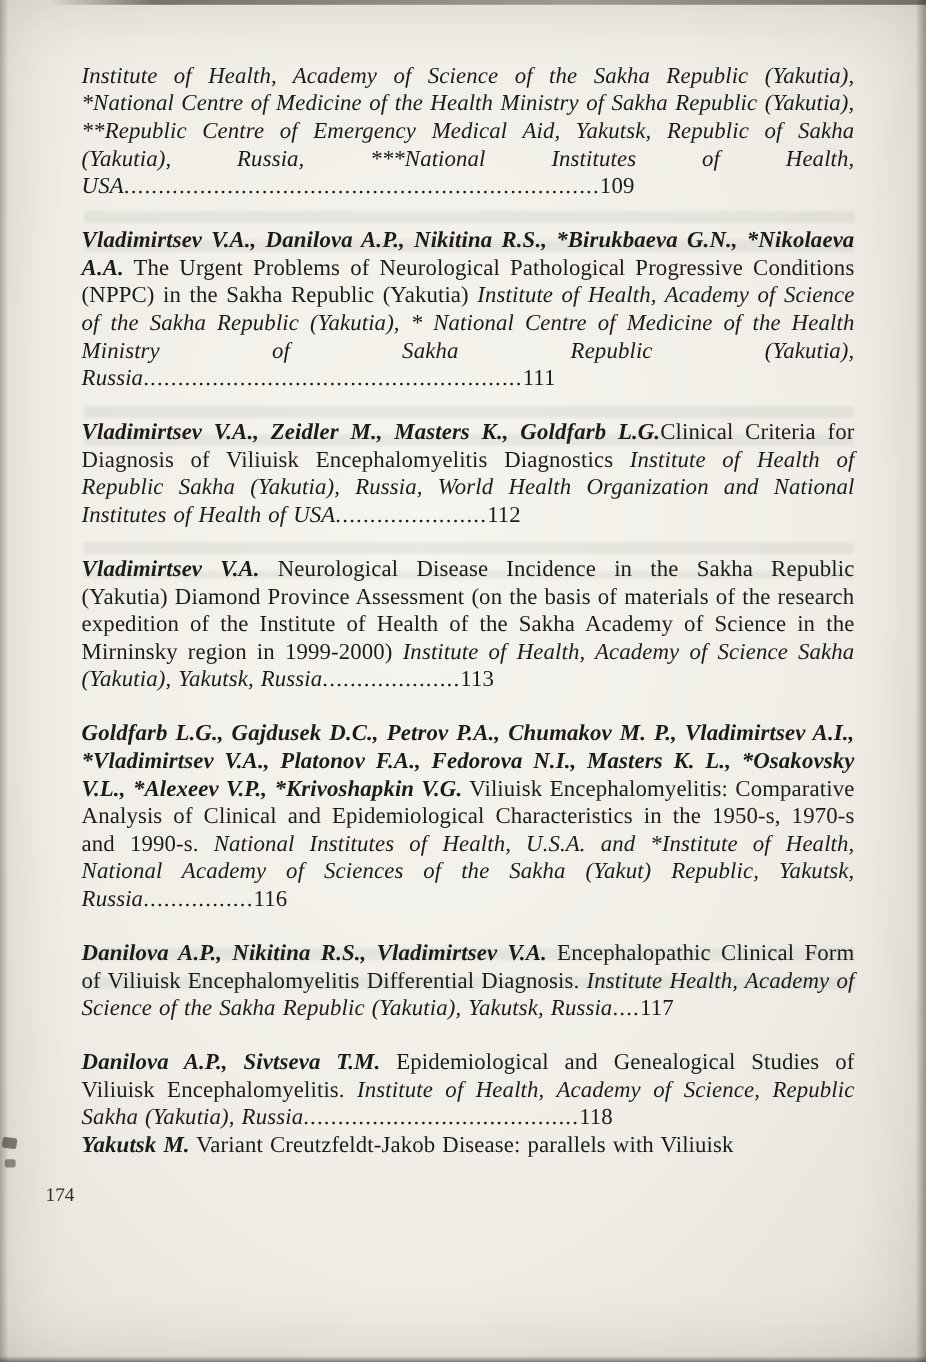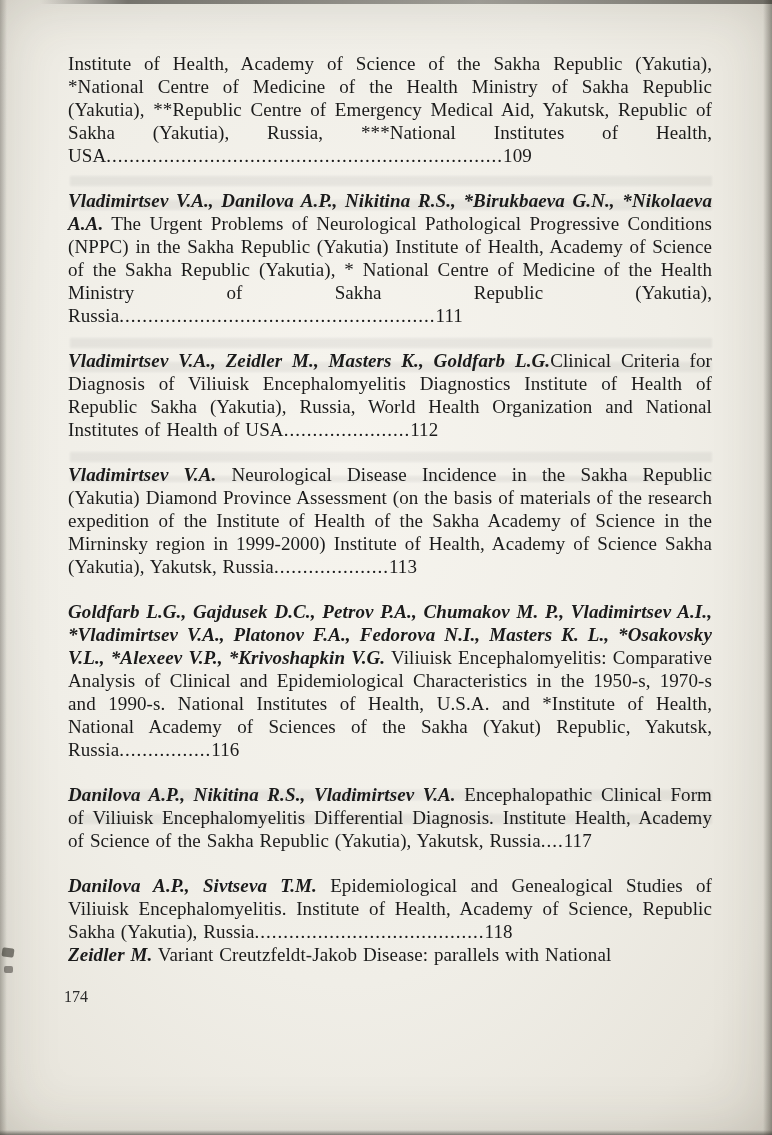--- a/index.html
+++ b/index.html
@@ -39,26 +39,26 @@
   }
   p.entry{
     margin:0 0 22px 0;
     text-align:justify;
     letter-spacing:.1px;
     word-spacing:1px;
   }
   p.entry.tight{margin-top:-22px;}
   .seg-authors{font-weight:bold;font-style:italic;}
   .seg-title{font-weight:normal;}
-  .seg-affil{}
+  .seg-affil{font-style:italic;}
   .seg-leader{letter-spacing:1px;}
   .seg-pageno{}
   .page-number{
     position:relative;
-    margin:14px 0 0 64px;
+    margin:14px 0 0 38px;
     font-size:16px;
     color:#2a2a2a;
   }
 </style>
 </head>
 <body>
 
 <div class="scan">
   <div class="ghost g1"></div>
   <div class="ghost g2"></div>
@@ -66,21 +66,21 @@
   <div class="ghost g4"></div>
 
   <div class="content" id="entries">
       <p class="entry"><span class="seg-affil">Institute of Health, Academy of Science of the Sakha Republic (Yakutia), *National Centre of Medicine of the Health Ministry of Sakha Republic (Yakutia), **Republic Centre of Emergency Medical Aid, Yakutsk, Republic of Sakha (Yakutia), Russia, ***National Institutes of Health, USA</span><span class="seg-leader">.....................................................................</span><span class="seg-pageno">109</span></p>
       <p class="entry"><span class="seg-authors">Vladimirtsev V.A., Danilova A.P., Nikitina R.S., *Birukbaeva G.N., *Nikolaeva A.A.</span><span class="seg-title"> The Urgent Problems of Neurological Pathological Progressive Conditions (NPPC) in the Sakha Republic (Yakutia) </span><span class="seg-affil">Institute of Health, Academy of Science of the Sakha Republic (Yakutia), * National Centre of Medicine of the Health Ministry of Sakha Republic (Yakutia), Russia</span><span class="seg-leader">.......................................................</span><span class="seg-pageno">111</span></p>
       <p class="entry"><span class="seg-authors">Vladimirtsev V.A., Zeidler M., Masters K., Goldfarb L.G.</span><span class="seg-title">Clinical Criteria for Diagnosis of Viliuisk Encephalomyelitis Diagnostics </span><span class="seg-affil">Institute of Health of Republic Sakha (Yakutia), Russia, World Health Organization and National Institutes of Health of USA</span><span class="seg-leader">......................</span><span class="seg-pageno">112</span></p>
       <p class="entry"><span class="seg-authors">Vladimirtsev V.A.</span><span class="seg-title"> Neurological Disease Incidence in the Sakha Republic (Yakutia) Diamond Province Assessment (on the basis of materials of the research expedition of the Institute of Health of the Sakha Academy of Science in the Mirninsky region in 1999-2000) </span><span class="seg-affil">Institute of Health, Academy of Science Sakha (Yakutia), Yakutsk, Russia</span><span class="seg-leader">....................</span><span class="seg-pageno">113</span></p>
       <p class="entry"><span class="seg-authors">Goldfarb L.G., Gajdusek D.C., Petrov P.A., Chumakov M. P., Vladimirtsev A.I., *Vladimirtsev V.A., Platonov F.A., Fedorova N.I., Masters K. L., *Osakovsky V.L., *Alexeev V.P., *Krivoshapkin V.G.</span><span class="seg-title"> Viliuisk Encephalomyelitis: Comparative Analysis of Clinical and Epidemiological Characteristics in the 1950-s, 1970-s and 1990-s. </span><span class="seg-affil">National Institutes of Health, U.S.A. and *Institute of Health, National Academy of Sciences of the Sakha (Yakut) Republic, Yakutsk, Russia</span><span class="seg-leader">................</span><span class="seg-pageno">116</span></p>
       <p class="entry"><span class="seg-authors">Danilova A.P., Nikitina R.S., Vladimirtsev V.A.</span><span class="seg-title"> Encephalopathic Clinical Form of Viliuisk Encephalomyelitis Differential Diagnosis. </span><span class="seg-affil">Institute Health, Academy of Science of the Sakha Republic (Yakutia), Yakutsk, Russia</span><span class="seg-leader">....</span><span class="seg-pageno">117</span></p>
       <p class="entry"><span class="seg-authors">Danilova A.P., Sivtseva T.M.</span><span class="seg-title"> Epidemiological and Genealogical Studies of Viliuisk Encephalomyelitis. </span><span class="seg-affil">Institute of Health, Academy of Science, Republic Sakha (Yakutia), Russia</span><span class="seg-leader">........................................</span><span class="seg-pageno">118</span></p>
-      <p class="entry tight"><span class="seg-authors">Zeidler M.</span><span class="seg-title"> Variant Creutzfeldt-Jakob Disease: parallels with National</span></p>
+      <p class="entry tight"><span class="seg-authors">Yakutsk M.</span><span class="seg-title"> Variant Creutzfeldt-Jakob Disease: parallels with Viliuisk</span></p>
     </div>
 
   <div class="page-number">174</div>
 
   <div class="edge-top"></div>
   <div class="edge-bottom"></div>
   <div class="edge-right"></div>
   <div class="edge-left"></div>
   <div class="smudge-1"></div>
   <div class="smudge-2"></div>

